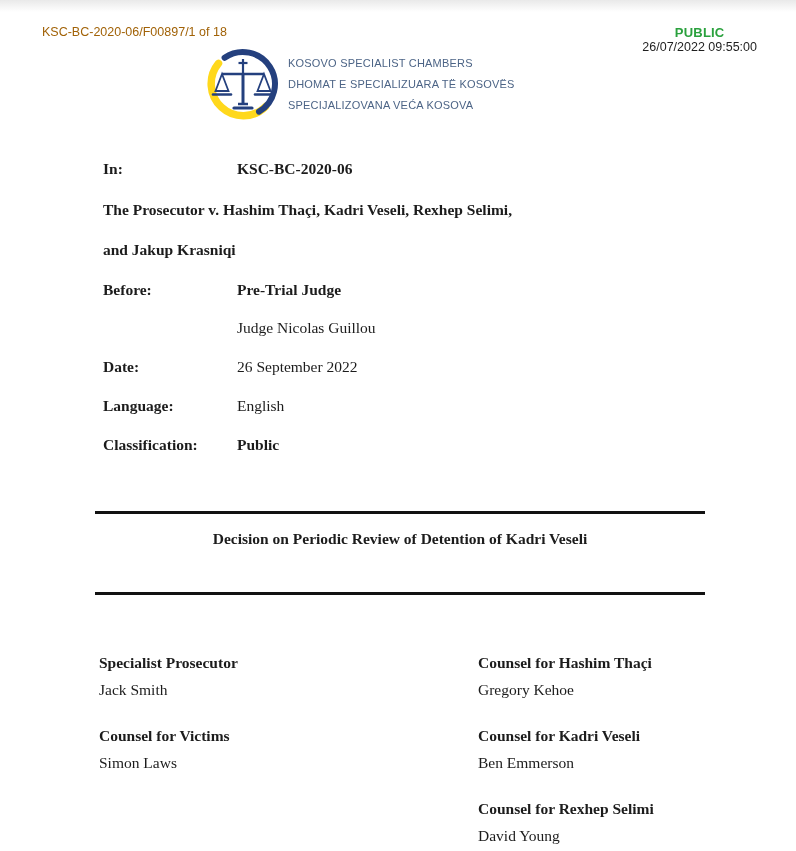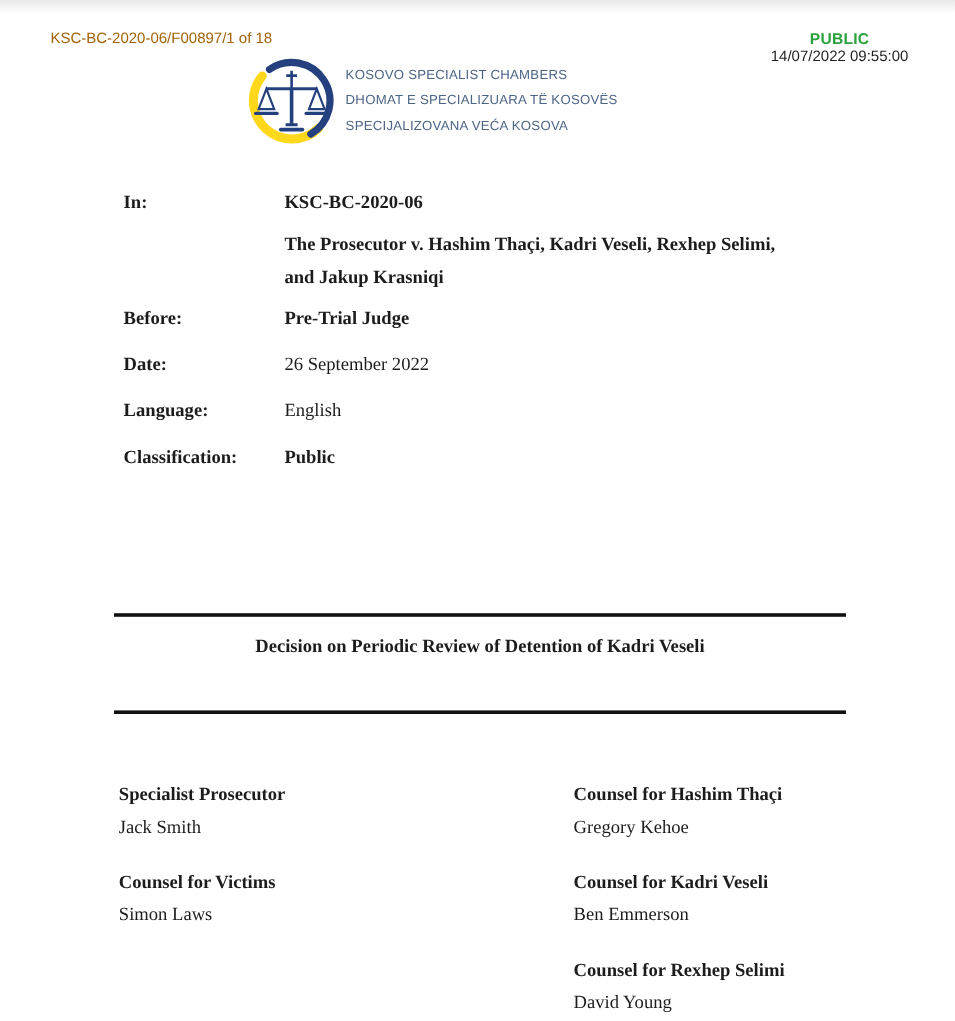--- a/index.html
+++ b/index.html
@@ -43,21 +43,21 @@
   .logo-text{
     margin-left:8px;margin-top:5px;
     font-family:"Liberation Sans","DejaVu Sans",sans-serif;
     font-size:11px;line-height:21px;color:var(--logo-text);
     letter-spacing:.2px;white-space:nowrap;
   }
   
   .case-table{position:absolute;left:95px;top:158px;width:610px;padding-left:8px;}
   .case-row{display:flex;line-height:21px;margin-bottom:18px;}
   .case-row:nth-child(1){margin-bottom:11px;}
-  .case-row:nth-child(2){margin-bottom:9px;line-height:28px;}
+  .case-row:nth-child(2){margin-bottom:9px;line-height:40px;flex-direction:column;}
   .case-row:nth-child(3){margin-bottom:17px;}
   .case-row:nth-child(7){margin-bottom:17px;}
   .case-label{width:134px;flex:0 0 auto;font-weight:bold;}
   .case-value{width:468px;white-space:pre-line;}
   .case-value.bold{font-weight:bold;}
   
   .rule{position:absolute;left:95px;width:610px;height:2.5px;background:#121212;}
   .rule-top{top:511px;}
   .rule-bottom{top:592px;}
   .decision-title{
@@ -74,21 +74,21 @@
 </style>
 </head>
 <body>
 
 <div class="top-fade"></div>
 
 <div class="doc-ref">KSC-BC-2020-06/F00897/1 of 18</div>
 
 <div class="stamp">
   <div class="stamp-public">PUBLIC</div>
-  <div class="stamp-date">14/07/2022 09:55:00</div>
+  <div class="stamp-date">26/07/2022 09:55:00</div>
 </div>
 
 <div class="logo">
   <svg class="logo-icon" viewBox="0 0 72 72" aria-hidden="true">
 
     <path d="M58.6 58.6 A32 32 0 0 1 11.5 15.4" fill="none" stroke="var(--ring-yellow)" stroke-width="7.5" stroke-linecap="round"></path>
 
     <path d="M17.6 9.8 A32 32 0 1 1 52 63.7" fill="none" stroke="var(--ring-blue)" stroke-width="6" stroke-linecap="round"></path>
 
     <g stroke="var(--ring-blue)" fill="none">
@@ -117,20 +117,24 @@
       <div class="case-value bold">KSC-BC-2020-06</div>
     </div>
     <div class="case-row">
       <div class="case-label"></div>
       <div class="case-value bold">The Prosecutor v. Hashim Thaçi, Kadri Veseli, Rexhep Selimi,
 and Jakup Krasniqi</div>
     </div>
     <div class="case-row">
       <div class="case-label">Before:</div>
       <div class="case-value bold">Pre-Trial Judge</div>
+    </div>
+    <div class="case-row">
+      <div class="case-label"></div>
+      <div class="case-value">Judge Nicolas Guillou</div>
     </div>
     <div class="case-row">
       <div class="case-label">Date:</div>
       <div class="case-value">26 September 2022</div>
     </div>
     <div class="case-row">
       <div class="case-label">Language:</div>
       <div class="case-value">English</div>
     </div>
     <div class="case-row">

